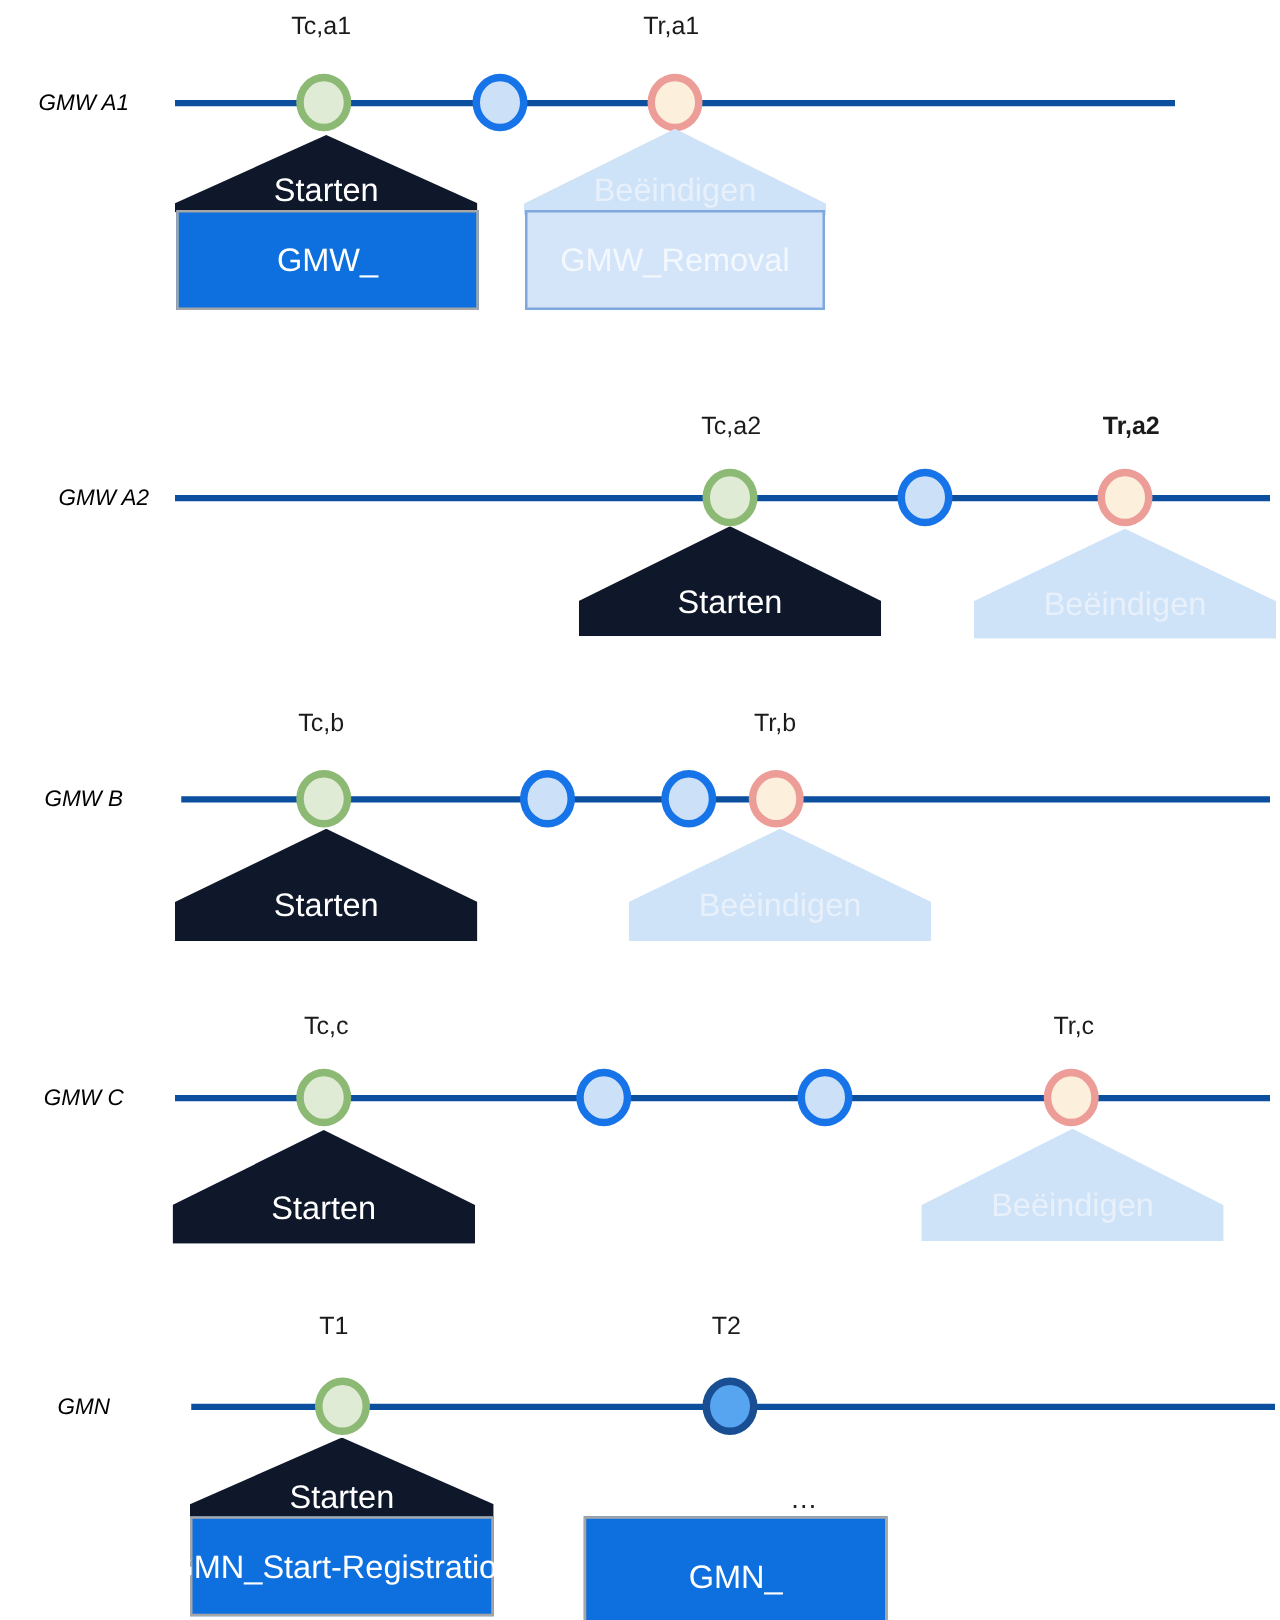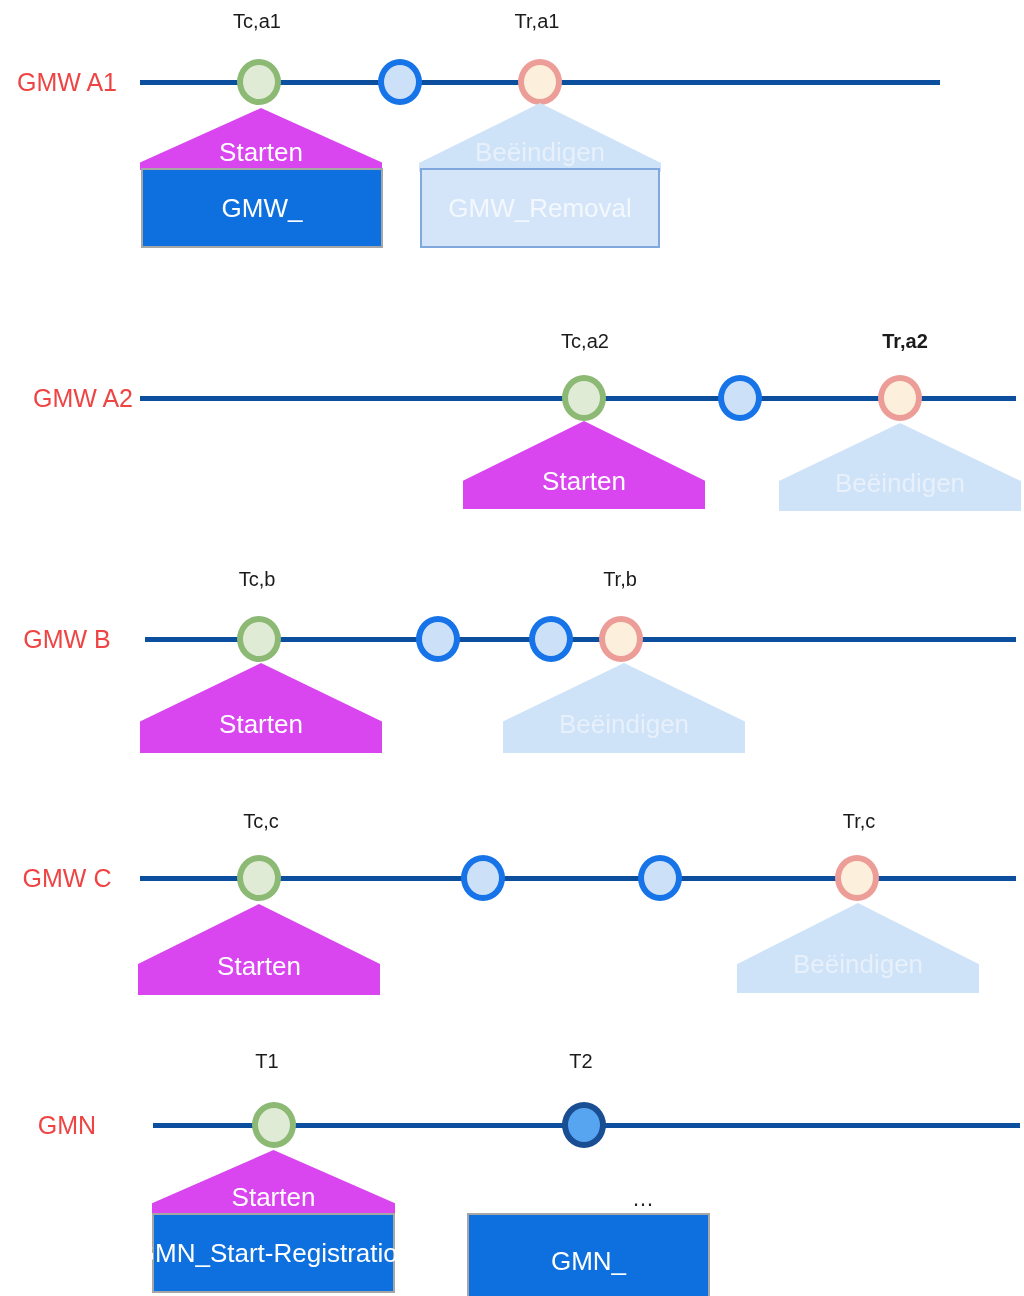--- a/index.html
+++ b/index.html
@@ -1,29 +1,29 @@
 <!DOCTYPE html>
 <html><head>
 <meta charset="utf-8">
 <style>
   html,body { margin:0; padding:0; background:#ffffff; }
   #stage {
     position:relative; width:1024px; height:1296px; background:#ffffff;
     font-family:"Liberation Sans", sans-serif; overflow:hidden;
   }
-  .row-label { position:absolute; width:134px; text-align:center; font-size:25px; line-height:26px; color:#ef4444; }
+  .row-label { position:absolute; width:134px; text-align:center; font-size:18px; line-height:26px; color:#000000;font-style:italic; }
   .t-label   { position:absolute; width:110px; text-align:center; font-size:20px; line-height:26px; color:#1b1b1b; }
   .tl-line   { position:absolute; height:5px; background:#0B4F9E; }
   .circle    { position:absolute; width:44px; height:46px; border-radius:50%; box-sizing:border-box; border:6px solid; }
   .c-green   { border-color:#8CB974; background:#DFEBD4; }
   .c-blue    { border-color:#1774E8; background:#CCE1F7; }
   .c-pink    { border-color:#ED9D97; background:#FCEFDC; }
   .c-dark    { border-color:#194E93; background:#57A4F1; }
   .pent      { position:absolute; display:flex; align-items:flex-end; justify-content:center; font-size:26px; text-align:center; }
-  .pent.primary { background:#d946ef; color:#FFFFFF; }
+  .pent.primary { background:#0f172a; color:#FFFFFF; }
   .pent.muted   { background:#CEE2F8; color:#E7F0FB; }
   .box       { position:absolute; box-sizing:border-box; display:flex; flex-direction:row; align-items:center; justify-content:center;
                font-size:26px; line-height:38px; text-align:center; }
   .box.primary { background:#0D70DE; border:2px solid #A6A6A6; color:#FFFFFF; }
   .box.muted   { background:#D4E5F9; border:2px solid #7FA8DC; color:#F3F8FE; }
   .dots { position:absolute; font-size:22px; color:#222222; letter-spacing:2px; line-height:14px; }
 </style>
 </head>
 <body>
 

